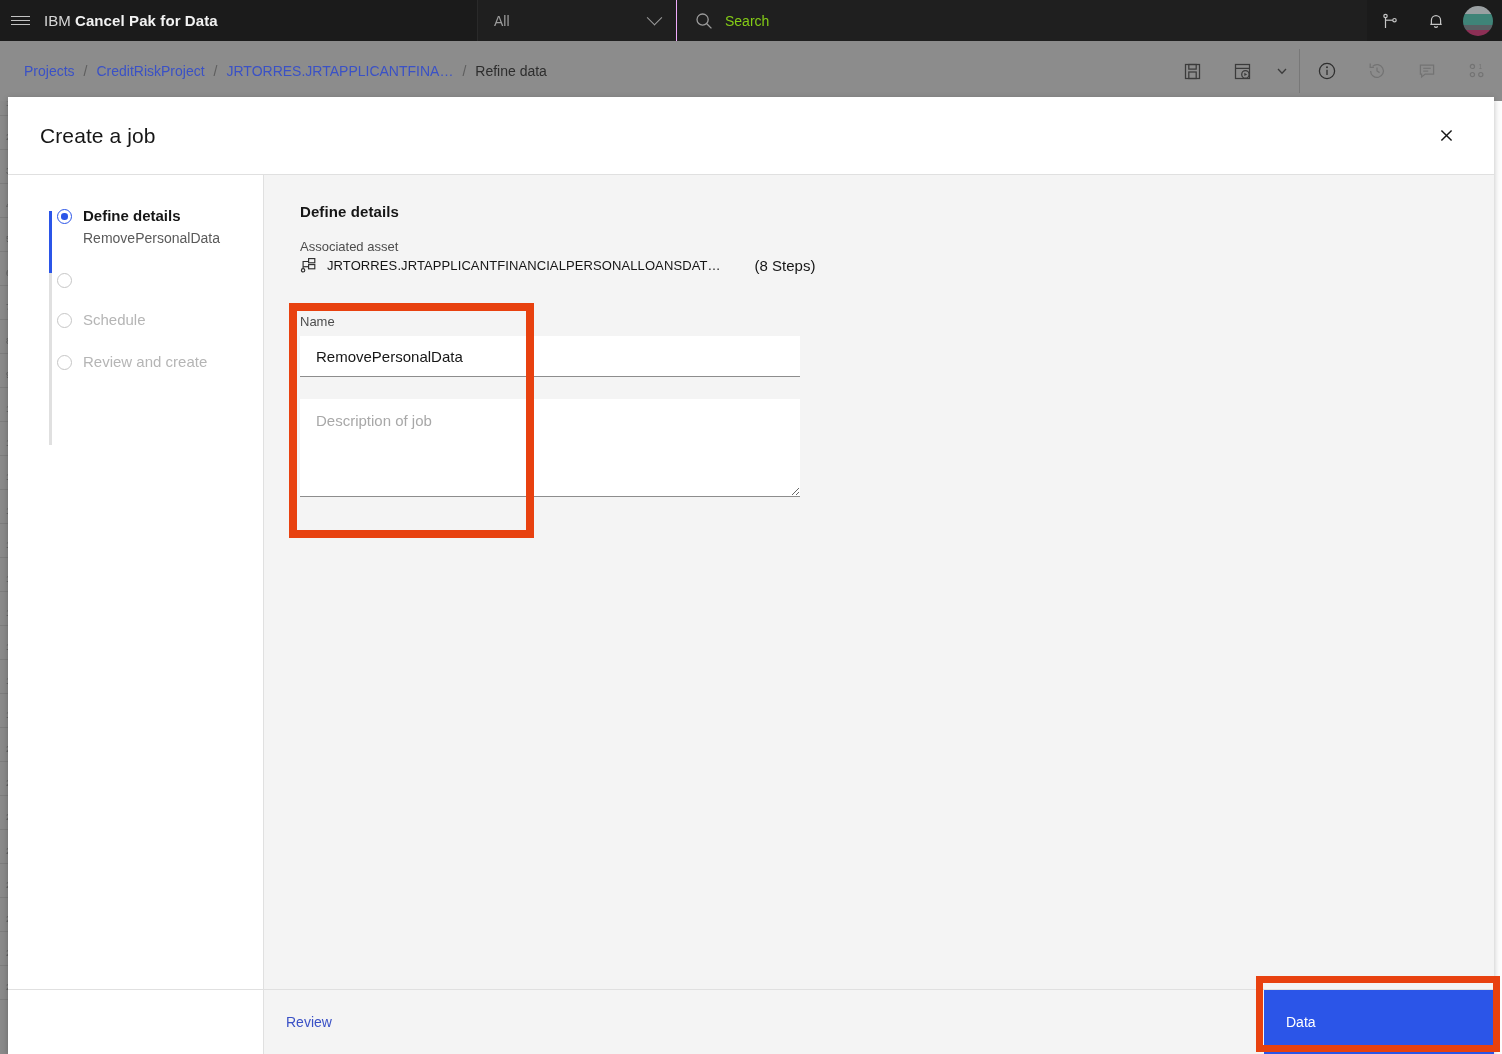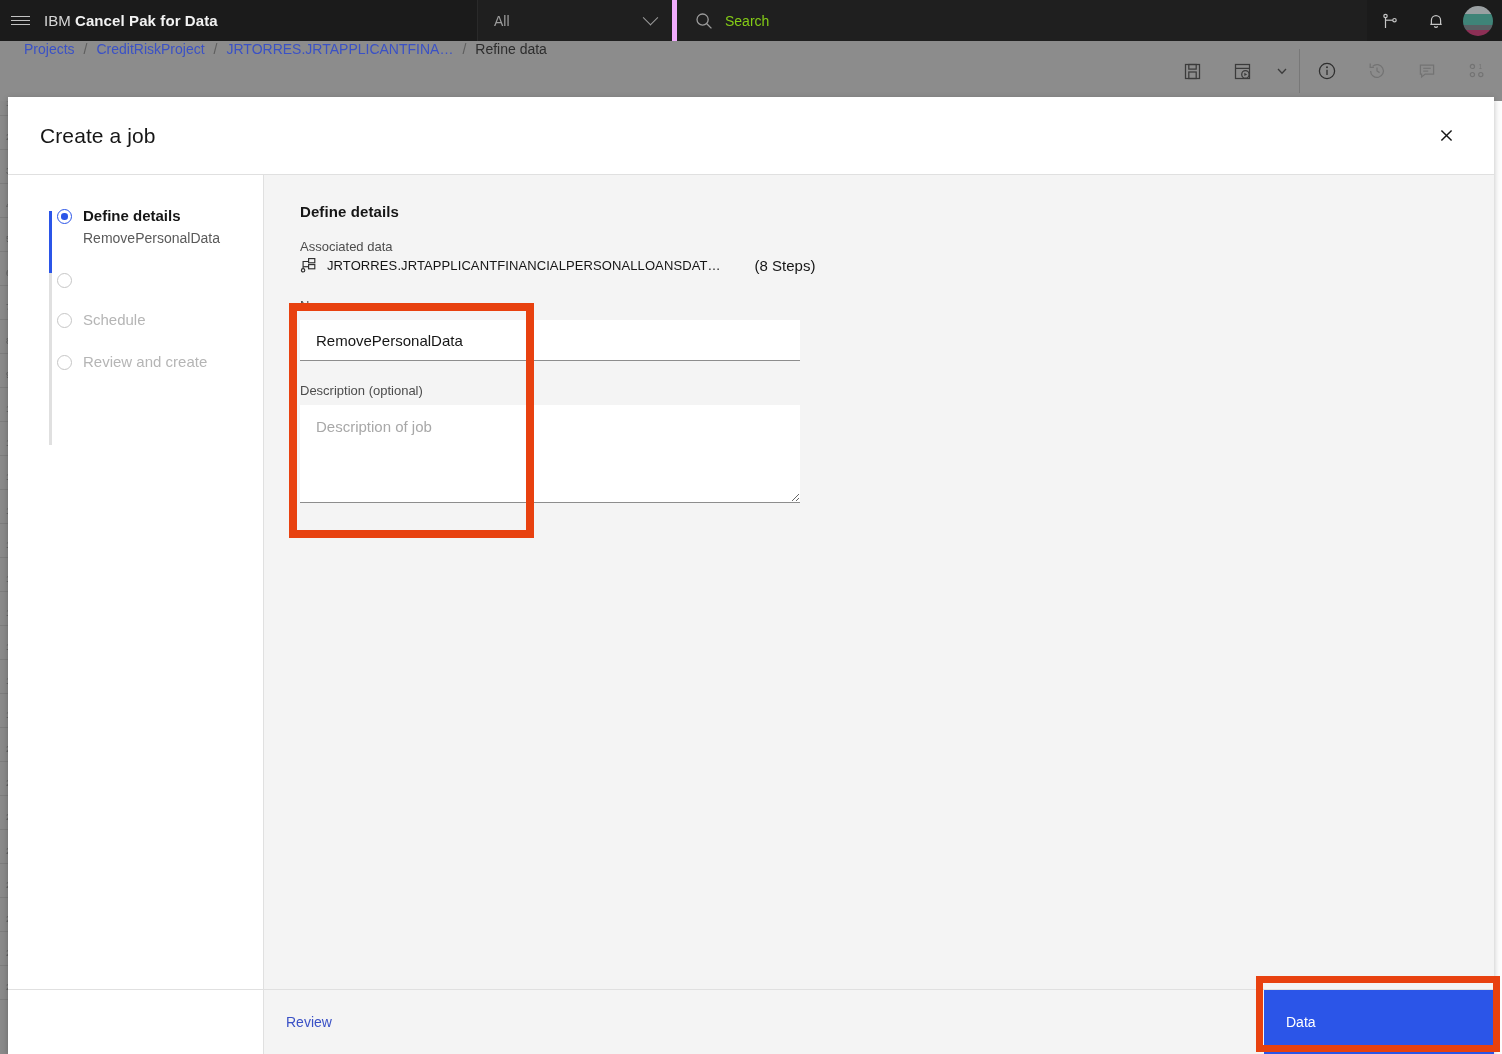--- a/index.html
+++ b/index.html
@@ -35,21 +35,21 @@
   }
   .gh-title b { color: #f2f2f2; font-weight: 600; margin-left: 4px; }
   .gh-spacer { flex: 1 1 auto; }
 
   .gh-scope {
     width: 200px; min-width: 200px;
     display: flex; align-items: center; justify-content: space-between;
     padding: 0 16px;
     background: #1f1f1f;
     border-left: 1px solid #2a2a2a;
-    border-right: 5px solid #f0abfc;
+    border-right: 1px solid #f0abfc;
     color: #9c9c9c; font-size: 14px;
     cursor: pointer;
   }
   .chev {
     width: 11px; height: 11px;
     border-right: 1.4px solid #9c9c9c;
     border-bottom: 1.4px solid #9c9c9c;
     transform: rotate(45deg) translate(-2px,-2px);
   }
   .gh-search {
@@ -69,21 +69,21 @@
     width: 30px; height: 30px; border-radius: 50%;
     margin: auto 9px auto 4px;
     background: linear-gradient(180deg,#9aa0a2 0%,#9aa0a2 27%,#3f8478 27%,#3f8478 63%,#5a5f63 63%,#5a5f63 80%,#8c2f55 80%,#8c2f55 100%);
     overflow: hidden;
   }
 
   
   .breadcrumb-bar {
     position: absolute; top: 41px; left: 0; right: 0; height: 60px;
     background: #8c8c8c;
-    display: flex; align-items: flex-start;
+    display: flex; align-items: center;
     z-index: 2;
   }
   .crumbs { display: flex; align-items: center; padding-left: 24px; gap: 0; }
   .crumb-link { color: #3a51c6; font-size: 14px; cursor: pointer; }
   .crumb-static { color: #2d2d2d; font-size: 14px; }
   .crumb-sep { color: #5e5e5e; font-size: 14px; margin: 0 9px; }
   .bc-spacer { flex: 1 1 auto; }
   .bc-tools { display: flex; align-items: center; height: 100%; }
   .bc-tool {
     width: 50px; height: 100%;
@@ -182,21 +182,21 @@
     flex: 1 1 auto; background: #f4f4f4;
     padding: 28px 32px 0 36px;
     position: relative; overflow: hidden;
   }
   .section-title { font-size: 15px; font-weight: 700; color: #161616; letter-spacing: .1px; }
   .assoc-label { font-size: 13px; color: #4c4c4c; margin-top: 19px; }
   .assoc-row { display: flex; align-items: center; gap: 10px; margin-top: 3px; }
   .assoc-name { font-size: 13px; color: #161616; letter-spacing: .1px; }
   .assoc-steps { font-size: 15px; color: #161616; margin-left: 24px; }
 
-  .form-area { margin-top: 24px; width: 500px; position: relative; }
+  .form-area { margin-top: 40px; width: 500px; position: relative; }
   .field-label { font-size: 13px; color: #4c4c4c; margin-bottom: 7px; }
   .text-input {
     width: 500px; height: 41px;
     background: #ffffff; border: none; border-bottom: 1px solid #8d8d8d;
     font-size: 15px; color: #161616; padding: 0 16px;
     font-family: "Liberation Sans", sans-serif; outline: none;
   }
   .field-gap { height: 22px; }
   .text-area {
     width: 500px; height: 98px;
@@ -462,40 +462,39 @@
           <div class="radio"></div>
           <div>
             <div class="step-label">Review and create</div>
           </div>
         </div>
       </div>
 
       <div class="content-pane">
         <div class="section-title">Define details</div>
 
-        <div class="assoc-label">Associated data</div>
+        <div class="assoc-label">Associated asset</div>
         <div class="assoc-row">
           <svg width="17" height="17" viewBox="0 0 17 17">
             <rect x="8.6" y="1.6" width="6.2" height="4.2" fill="none" stroke="#2e2e2e" stroke-width="1.15"></rect>
             <rect x="8.6" y="7.6" width="6.2" height="4.2" fill="none" stroke="#2e2e2e" stroke-width="1.15"></rect>
             <circle cx="3.1" cy="13.3" r="1.7" fill="none" stroke="#2e2e2e" stroke-width="1.15"></circle>
             <path d="M3.1 11.6 V4.5 H8.6" fill="none" stroke="#2e2e2e" stroke-width="1.15"></path>
             <path d="M3.1 9.7 H8.6" fill="none" stroke="#2e2e2e" stroke-width="1.15"></path>
           </svg>
           <span class="assoc-name">JRTORRES.JRTAPPLICANTFINANCIALPERSONALLOANSDAT…</span>
           <span class="assoc-steps">(8 Steps)</span>
         </div>
 
         <div class="form-area">
           <div class="field-label">Name</div>
           <input class="text-input" type="text" value="RemovePersonalData" style="">
 
           <div class="field-gap"></div>
 
-          <div class="field-label">Description (optional)</div>
           <textarea class="text-area" placeholder="Description of job" style=""></textarea>
         </div>
       </div>
     </div>
 
     <div class="modal-footer">
       <div class="footer-left-pad"></div>
       <div class="footer-main">
         <button class="btn-cancel">Review</button>
         <div class="footer-spacer"></div>

